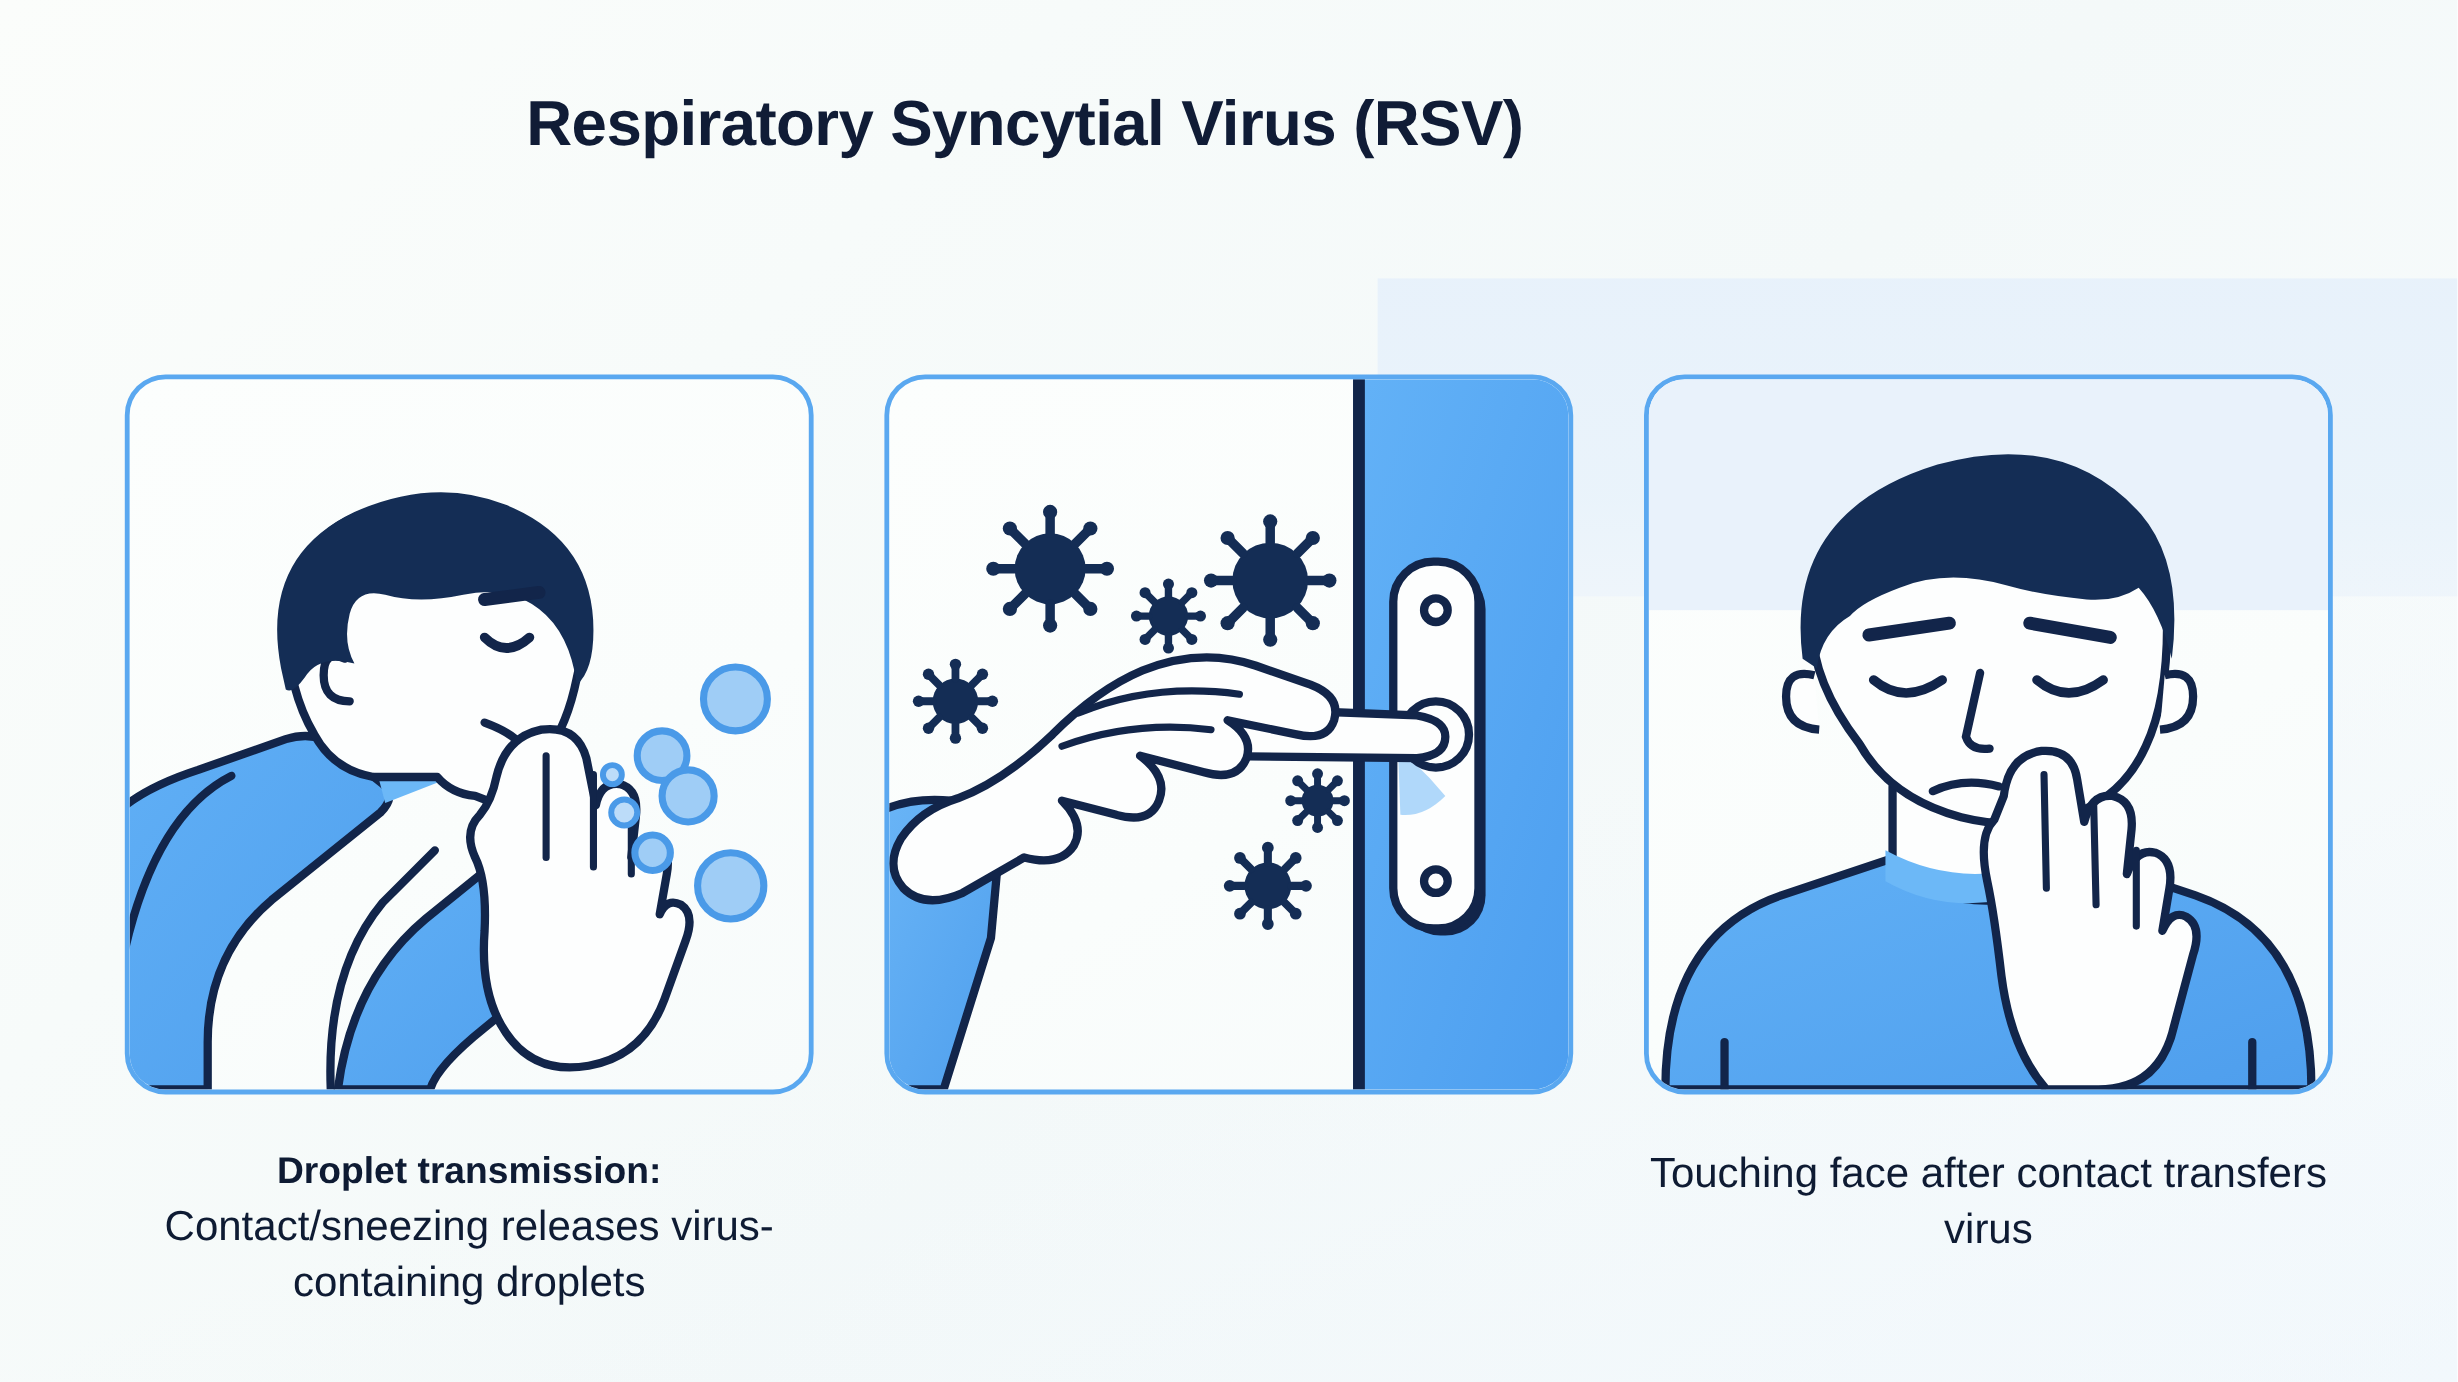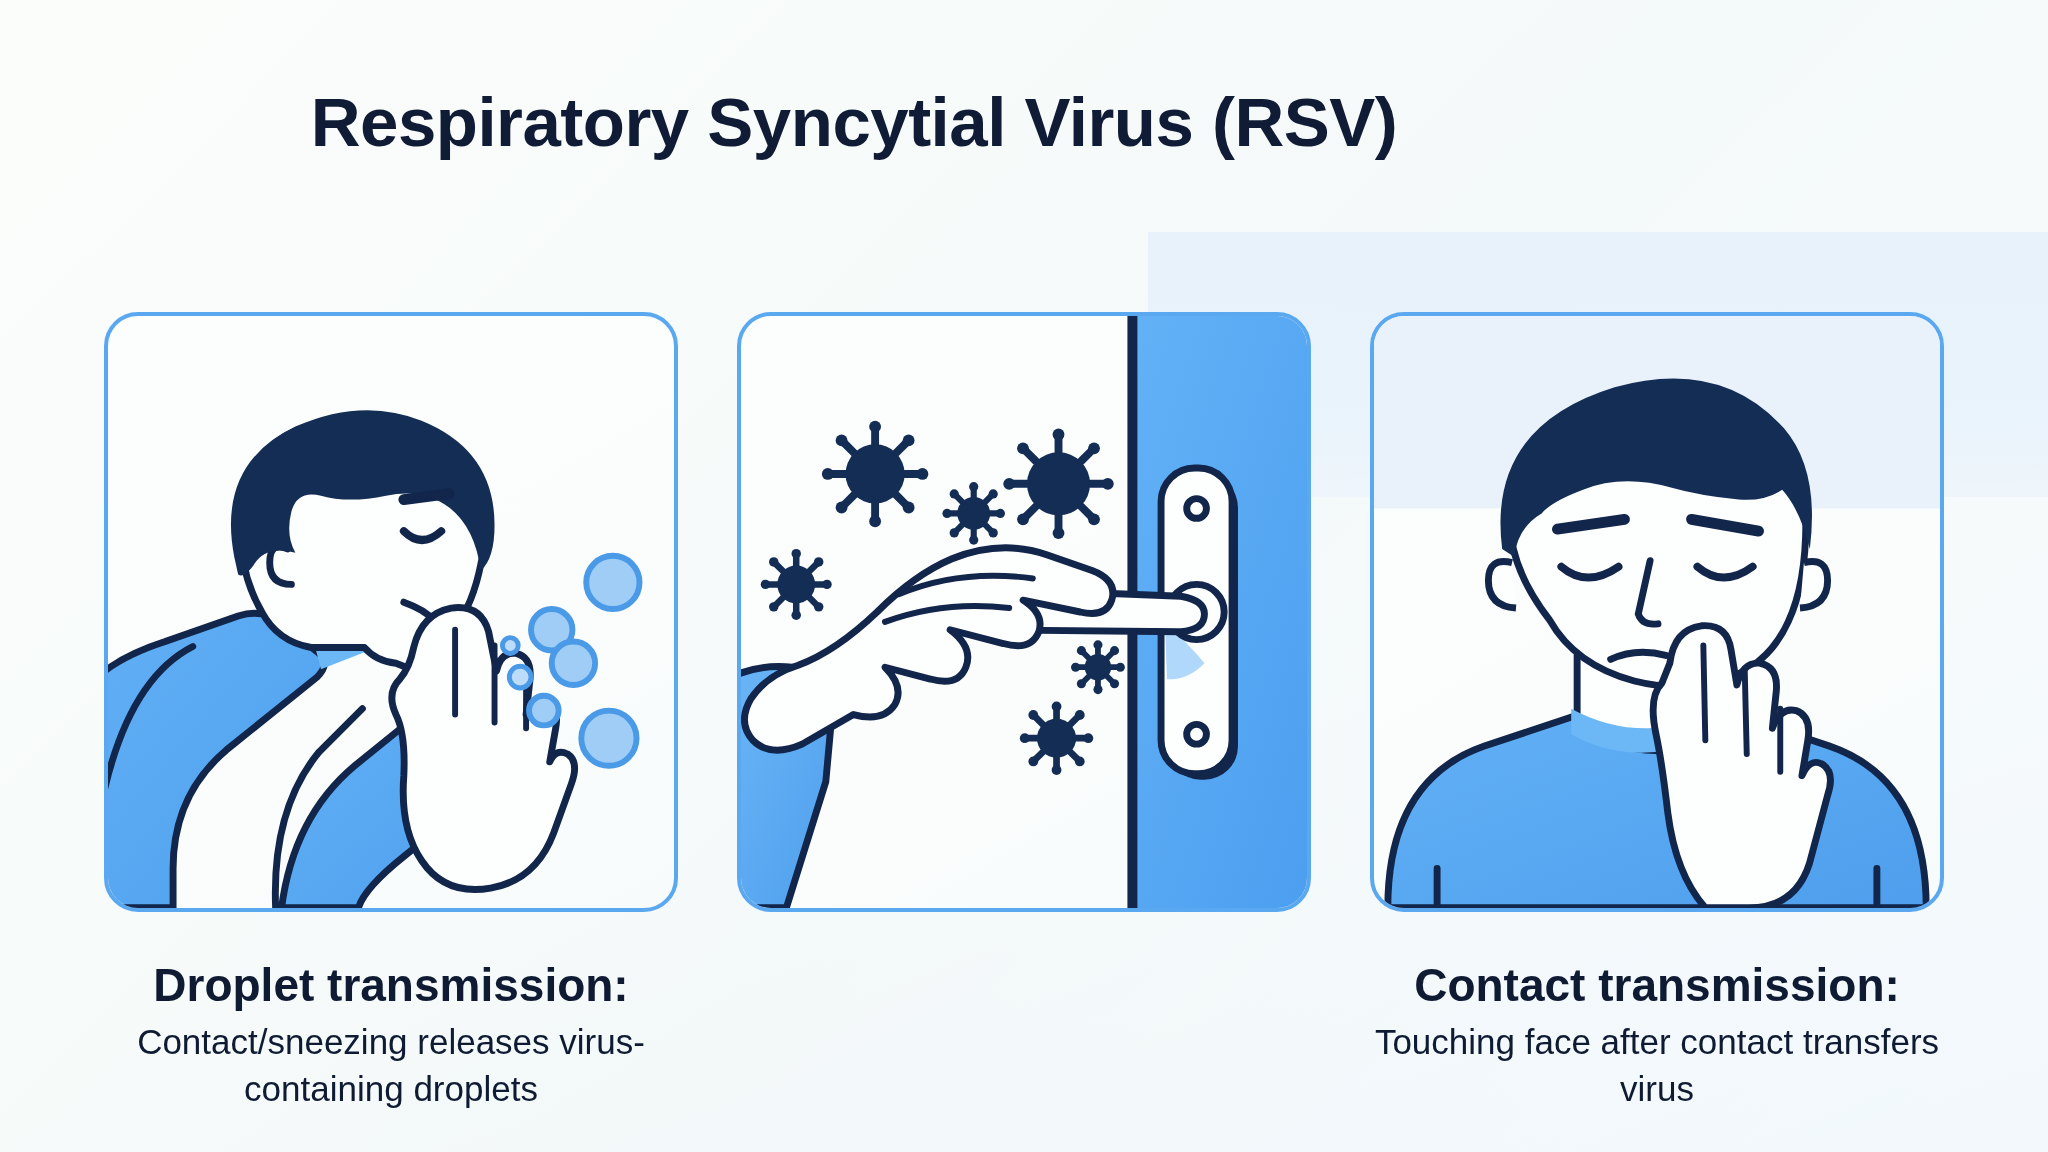--- a/index.html
+++ b/index.html
@@ -44,21 +44,21 @@
 
   
   .title {
     position: absolute;
     left: 0;
     top: 38px;
     width: 1708px;
     text-align: center;
     color: #101c36;
     font-weight: 700;
-    font-size: 69px;
+    font-size: 53px;
     line-height: 1.14;
     letter-spacing: -0.5px;
     font-family: "Liberation Sans", sans-serif;
   }
   .title .l1, .title .l2 { display: block; }
 
   
   .panels {
     position: absolute;
     left: 104px;
@@ -93,21 +93,21 @@
     width: 574px;
     text-align: center;
     color: #0e1b33;
     font-size: 35px;
     line-height: 1.33;
     font-family: "Liberation Sans", sans-serif;
   }
   .caption .head {
     display: block;
     font-weight: 700;
-    font-size: 46px;
+    font-size: 31px;
     margin-bottom: 3px;
   }
   .caption .body {
     display: block;
     font-weight: 400;
   }
 </style>
 </head>
 <body>
 
@@ -445,18 +445,17 @@
     </div>
 
   </div>
 
   <div class="captions">
     <div class="caption">
       <span class="head">Droplet transmission:</span>
       <span class="body">Contact/sneezing releases virus-containing droplets</span>
     </div>
     <div class="caption">
-      <span class="head">Contact transmission:</span>
       <span class="body">Touching face after contact transfers virus</span>
     </div>
   </div>
 
 </div>
 
 </body></html>

